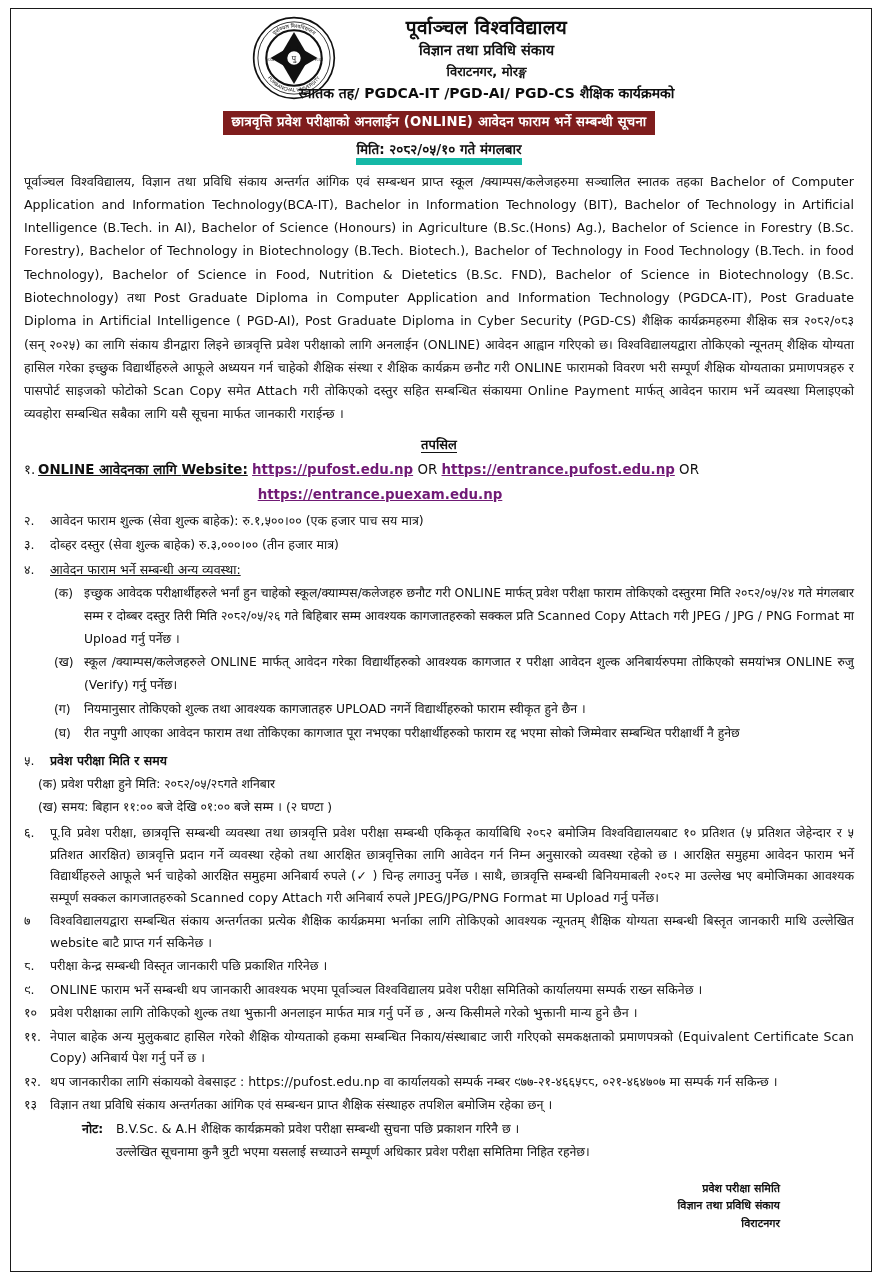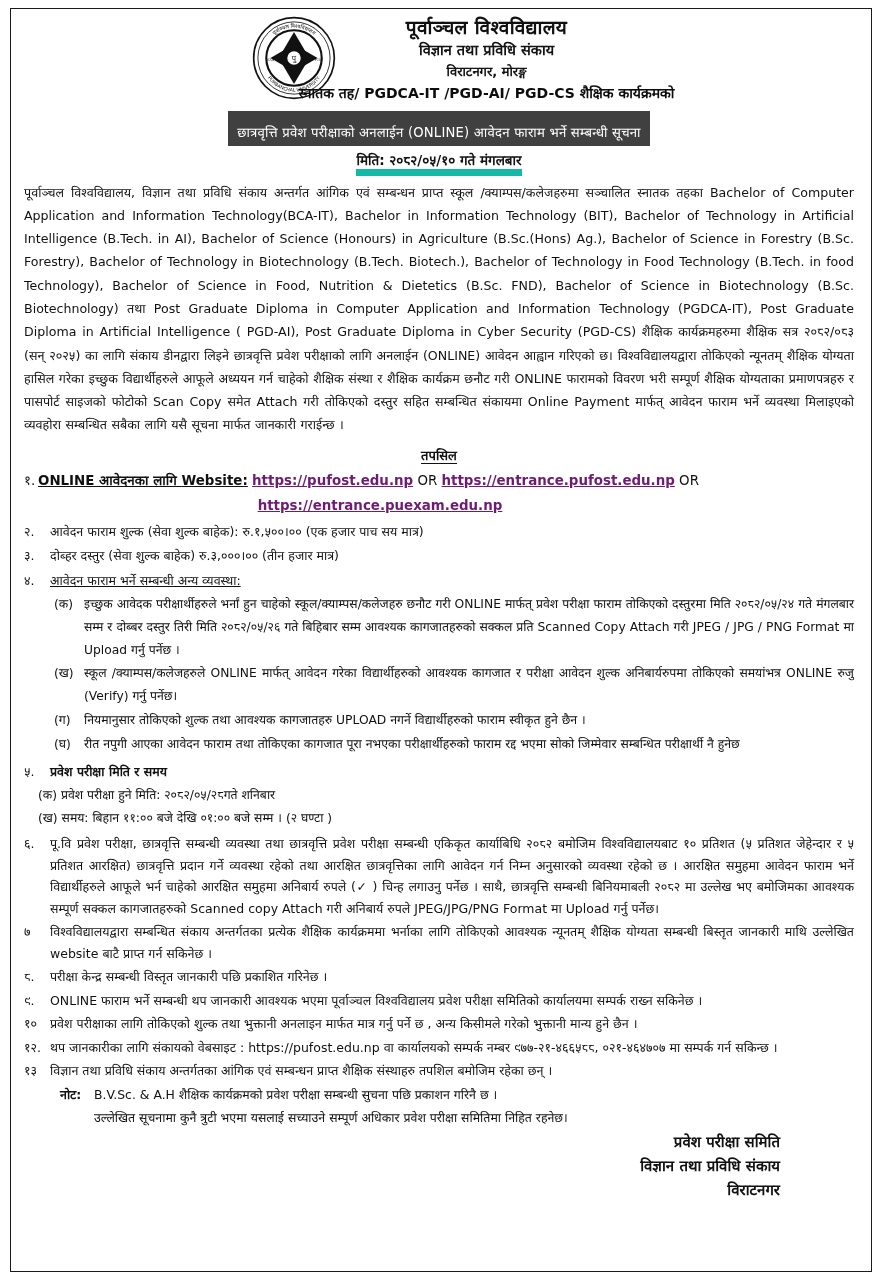--- a/index.html
+++ b/index.html
@@ -82,26 +82,26 @@
     font-size: 14px;
     font-weight: bold;
     color: #0d0d0d;
     margin-top: 3px;
     line-height: 1.3;
   }
 
   .banner-wrap { text-align: center; margin-top: 5px; }
   .banner {
     display: inline-block;
-    background: #404040;
+    background: #7f1d1d;
     color: #ffffff;
     font-family: "DejaVu Sans", sans-serif;
     font-size: 13.2px;
-    font-weight: normal;
-    padding: 14px 9px 4px 9px;
+    font-weight: bold;
+    padding: 3px 9px 4px 9px;
     letter-spacing: .2px;
     line-height: 1.25;
   }
   .date-line {
     text-align: center;
     margin-top: 5px;
     font-family: "DejaVu Sans", sans-serif;
     font-size: 13.5px;
     font-weight: bold;
     color: #121212;
@@ -182,37 +182,38 @@
   .sub .slab { flex: 0 0 auto; min-width: 30px; }
   .sub .stxt { flex: 1 1 auto; text-align: justify; }
   .sub-plain {
     font-family: "DejaVu Sans", sans-serif;
     font-size: 12.3px;
     color: #111;
     line-height: 1.85;
     margin-left: 14px;
   }
 
-  .note-block { margin-left: 36px; margin-top: 2px; }
+  .note-block { margin-left: 58px; margin-top: 2px; }
   .note-row {
     display: flex;
     font-family: "DejaVu Sans", sans-serif;
     font-size: 12.4px;
     line-height: 1.85;
     color: #111;
   }
   .note-row .nlab { flex: 0 0 auto; min-width: 34px; font-weight: bold; }
   .note-row .ntxt { flex: 1 1 auto; }
 
   
   .footer {
+    margin-top: 16px;
     text-align: right;
     padding-right: 74px;
     font-family: "DejaVu Sans", sans-serif;
-    font-size: 15px;
+    font-size: 11px;
     font-weight: bold;
     color: #111;
     line-height: 1.6;
   }
 </style>
 </head>
 <body>
 
 <div class="page">
   <div class="page-border"></div>
@@ -338,20 +339,24 @@
       <div class="li tight">
         <div class="num">९.</div>
         <div class="txt">ONLINE फाराम भर्ने सम्बन्धी थप जानकारी आवश्यक भएमा पूर्वाञ्चल विश्वविद्यालय प्रवेश परीक्षा समितिको कार्यालयमा सम्पर्क राख्न सकिनेछ ।</div>
       </div>
 
       <div class="li tight">
         <div class="num">१०</div>
         <div class="txt">प्रवेश परीक्षाका लागि तोकिएको शुल्क तथा भुक्तानी अनलाइन मार्फत मात्र गर्नु पर्ने छ , अन्य  किसीमले गरेको भुक्तानी मान्य हुने छैन ।</div>
       </div>
 
+      <div class="li tight">
+        <div class="num">११.</div>
+        <div class="txt">नेपाल बाहेक अन्य मुलुकबाट हासिल गरेको शैक्षिक योग्यताको हकमा सम्बन्धित निकाय/संस्थाबाट जारी गरिएको समकक्षताको प्रमाणपत्रको (Equivalent Certificate Scan Copy) अनिबार्य पेश गर्नु पर्ने छ ।</div>
+      </div>
 
       <div class="li tight">
         <div class="num">१२.</div>
         <div class="txt">थप जानकारीका लागि संकायको वेबसाइट : https://pufost.edu.np वा कार्यालयको सम्पर्क नम्बर ९७७-२१-४६६५८८, ०२१-४६४७०७ मा सम्पर्क गर्न सकिन्छ ।</div>
       </div>
 
       <div class="li tight">
         <div class="num">१३</div>
         <div class="txt">विज्ञान तथा प्रविधि संकाय अन्तर्गतका आंगिक एवं सम्बन्धन प्राप्त शैक्षिक संस्थाहरु तपशिल बमोजिम रहेका छन् ।</div>
       </div>

